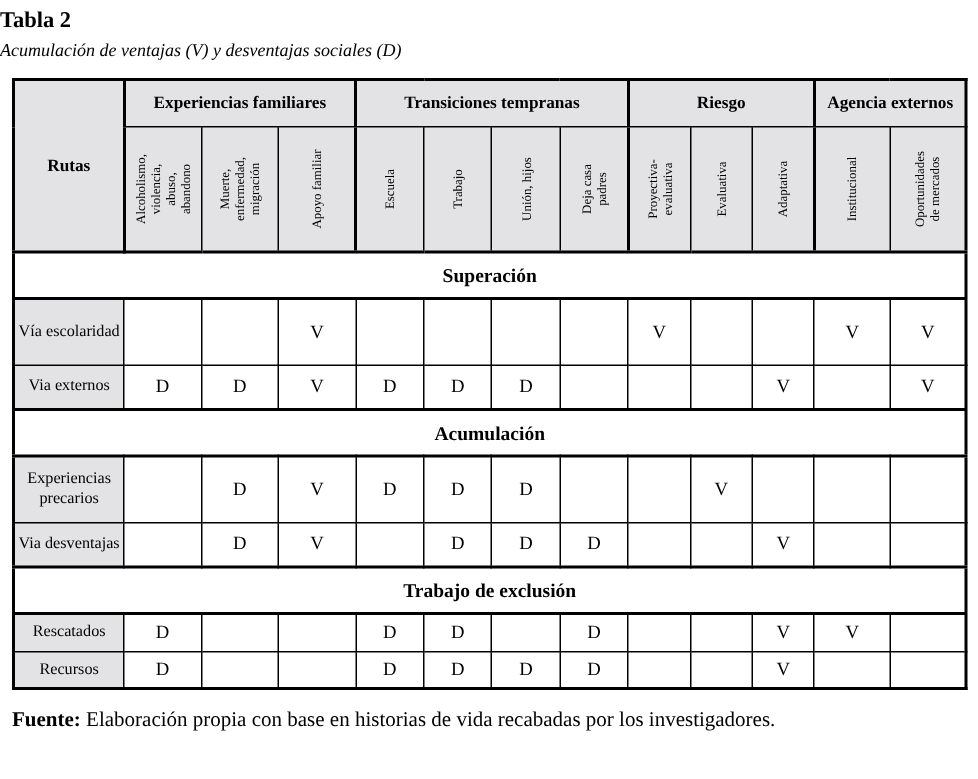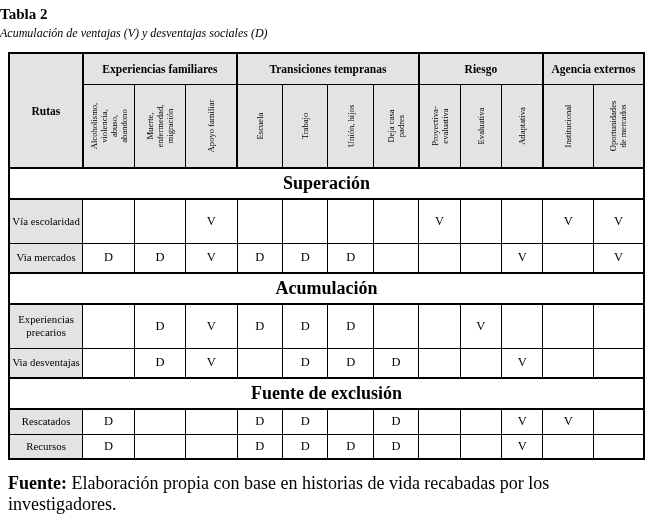--- a/index.html
+++ b/index.html
@@ -37,32 +37,32 @@
   .vwrap { position:relative; width:100%; height:80px; }
   .rot {
     position:absolute; left:50%; top:50%; width:54px;
     transform:translate(-50%,-50%) rotate(-90deg);
     font-size:8.6px; line-height:1.18; text-align:center;
   }
   tr.secrow td {
     border-top:2px solid var(--border,#000);
     border-bottom:2px solid var(--border,#000);
     background:var(--section_bg,#fff);
-    font-weight:bold; font-size:18px; height:29px;
+    font-weight:bold; font-size:13px; height:29px;
   }
   td.rowlabel {
     background:var(--header_bg,#e3e3e5);
     font-size:10.8px; line-height:1.25; padding:4px 1px;
   }
   td.rowlabel.nw { white-space:nowrap; }
   td.val { font-size:12.5px; background:#fff; }
   tr.rh44 { height:44px; }
   tr.rh30 { height:30px; }
   tr.rh25 { height:25px;margin-left:44px; }
-  .footer { margin:13px 8px 0 8px; font-size:18px; }
+  .footer { margin:13px 8px 0 8px; font-size:14px; }
   .footer .b { font-weight:bold; }
 </style>
 </head>
 <body>
 
 <div class="page">
 
   <div class="titleblock">
     <div class="title">Tabla 2</div>
     <div class="subtitle">Acumulación de ventajas (V) y desventajas sociales (D)</div>
@@ -171,21 +171,21 @@
       <td class="val"></td>
       <td class="val"></td>
       <td class="val">V</td>
       <td class="val"></td>
       <td class="val"></td>
       <td class="val">V</td>
       <td class="val">V</td>
     </tr>
 
     <tr class="rh30">
-      <td class="rowlabel nw">Via mercados</td>
+      <td class="rowlabel nw">Via externos</td>
       <td class="val">D</td>
       <td class="val">D</td>
       <td class="val">V</td>
       <td class="val">D</td>
       <td class="val">D</td>
       <td class="val">D</td>
       <td class="val"></td>
       <td class="val"></td>
       <td class="val"></td>
       <td class="val">V</td>
@@ -223,21 +223,21 @@
       <td class="val">D</td>
       <td class="val">D</td>
       <td class="val"></td>
       <td class="val"></td>
       <td class="val">V</td>
       <td class="val"></td>
       <td class="val"></td>
     </tr>
 
     <tr class="secrow">
-      <td colspan="13">Fuente de exclusión</td>
+      <td colspan="13">Trabajo de exclusión</td>
     </tr>
 
     <tr class="rh25">
       <td class="rowlabel nw">Rescatados</td>
       <td class="val">D</td>
       <td class="val"></td>
       <td class="val"></td>
       <td class="val">D</td>
       <td class="val">D</td>
       <td class="val"></td>

